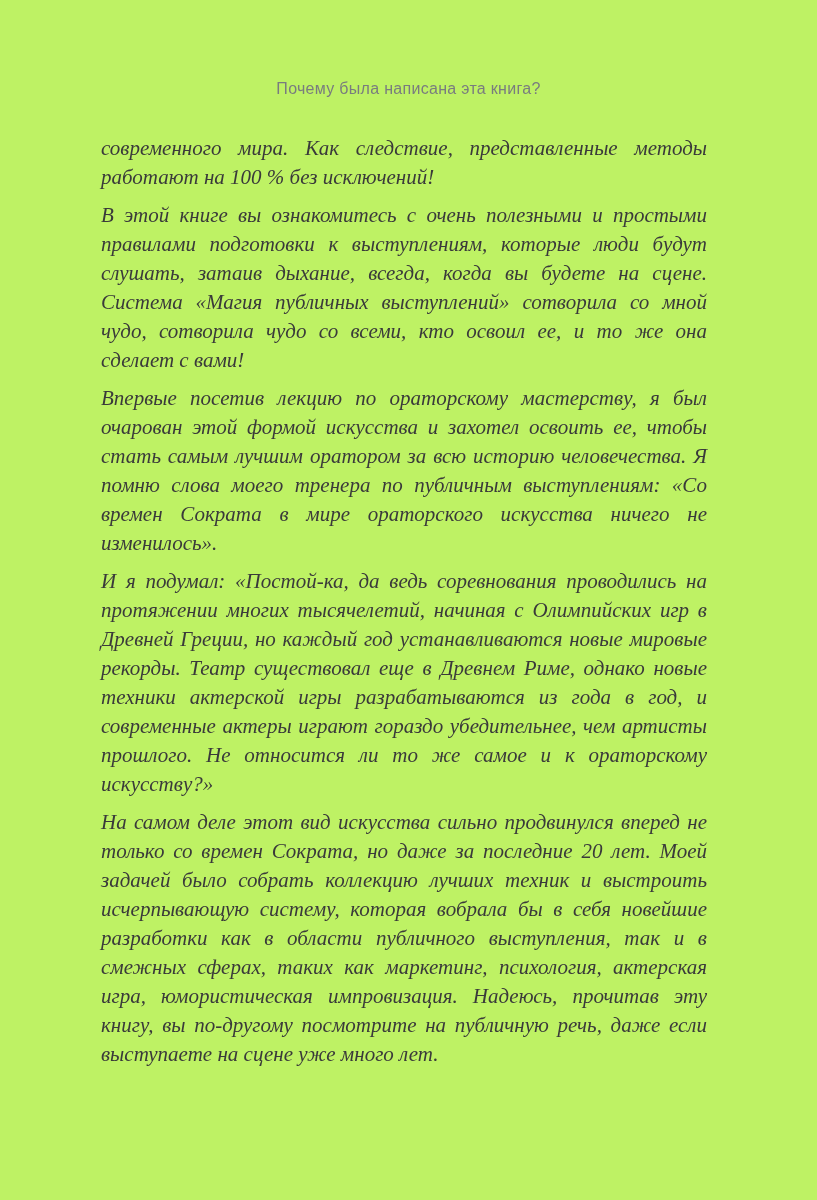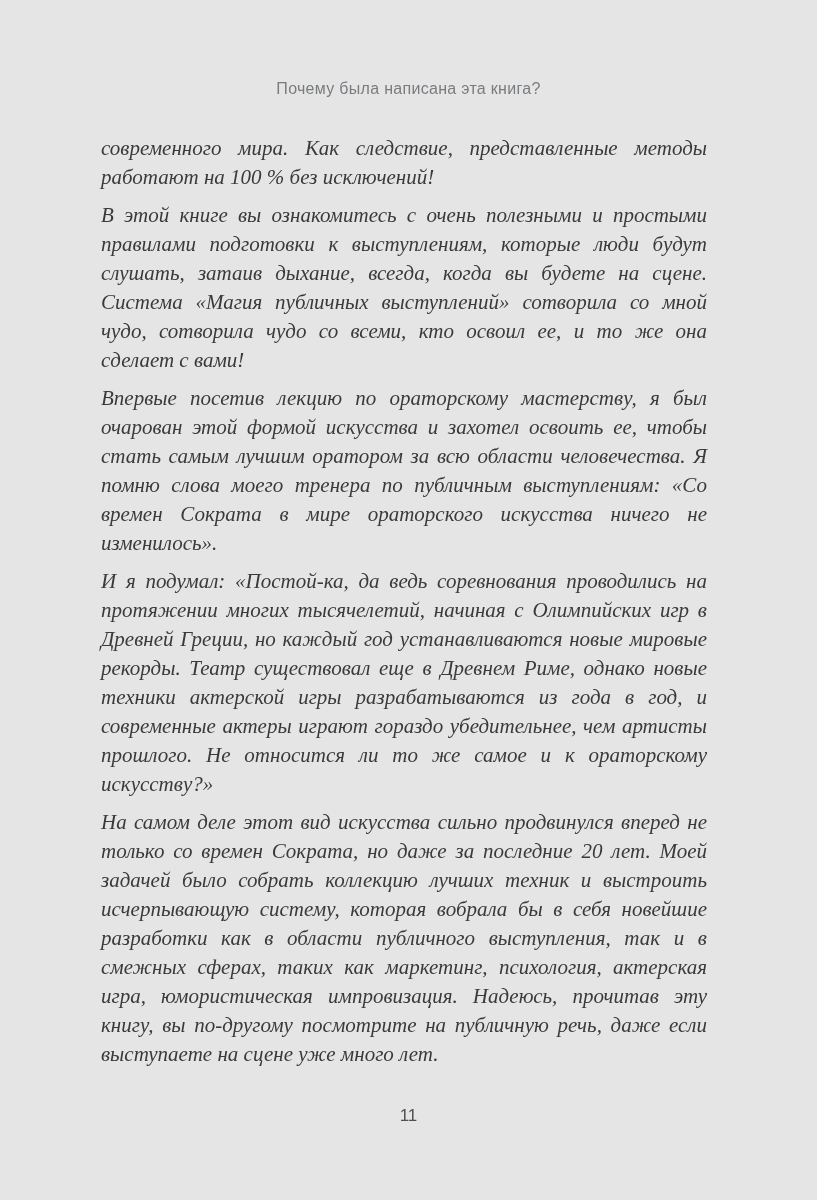--- a/index.html
+++ b/index.html
@@ -4,21 +4,21 @@
 <style>
   html, body {
     margin: 0;
     padding: 0;
     background: #ffffff;
   }
   .page {
     position: relative;
     width: 817px;
     height: 1200px;
-    background: #e5e5e5;
+    background: #bef264;
     overflow: hidden;
     font-family: "Liberation Serif", serif;
   }
   .running-head {
     position: absolute;
     top: 79px;
     left: 0;
     width: 100%;
     text-align: center;
     font-family: "Liberation Sans", sans-serif;
@@ -57,20 +57,19 @@
 </head>
 <body>
 
 <div class="page">
 
   <div class="running-head">Почему была написана эта книга?</div>
 
   <main class="text-block">
       <p class="body-paragraph">современного мира. Как следствие, представленные методы работают на 100 % без исключений!</p>
       <p class="body-paragraph">В этой книге вы ознакомитесь с очень полезными и простыми правилами подготовки к выступлениям, которые люди будут слушать, затаив дыхание, всегда, когда вы будете на сцене. Система «Магия публичных выступлений» сотворила со мной чудо, сотворила чудо со всеми, кто освоил ее, и то же она сделает с вами!</p>
-      <p class="body-paragraph">Впервые посетив лекцию по ораторскому мастерству, я был очарован этой формой искусства и захотел освоить ее, чтобы стать самым лучшим оратором за всю области человечества. Я помню слова моего тренера по публичным выступлениям: «Со времен Сократа в мире ораторского искусства ничего не изменилось».</p>
+      <p class="body-paragraph">Впервые посетив лекцию по ораторскому мастерству, я был очарован этой формой искусства и захотел освоить ее, чтобы стать самым лучшим оратором за всю историю человечества. Я помню слова моего тренера по публичным выступлениям: «Со времен Сократа в мире ораторского искусства ничего не изменилось».</p>
       <p class="body-paragraph">И я подумал: «Постой-ка, да ведь соревнования проводились на протяжении многих тысячелетий, начиная с Олимпийских игр в Древней Греции, но каждый год устанавливаются новые мировые рекорды. Театр существовал еще в Древнем Риме, однако новые техники актерской игры разрабатываются из года в год, и современные актеры играют гораздо убедительнее, чем артисты прошлого. Не относится ли то же самое и к ораторскому искусству?»</p>
       <p class="body-paragraph">На самом деле этот вид искусства сильно продвинулся вперед не только со времен Сократа, но даже за последние 20 лет. Моей задачей было собрать коллекцию лучших техник и выстроить исчерпывающую систему, которая вобрала бы в себя новейшие разработки как в области публичного выступления, так и в смежных сферах, таких как маркетинг, психология, актерская игра, юмористическая импровизация. Надеюсь, прочитав эту книгу, вы по-другому посмотрите на публичную речь, даже если выступаете на сцене уже много лет.</p>
     </main>
 
-  <div class="page-number">11</div>
 
 </div>
 
 </body></html>

